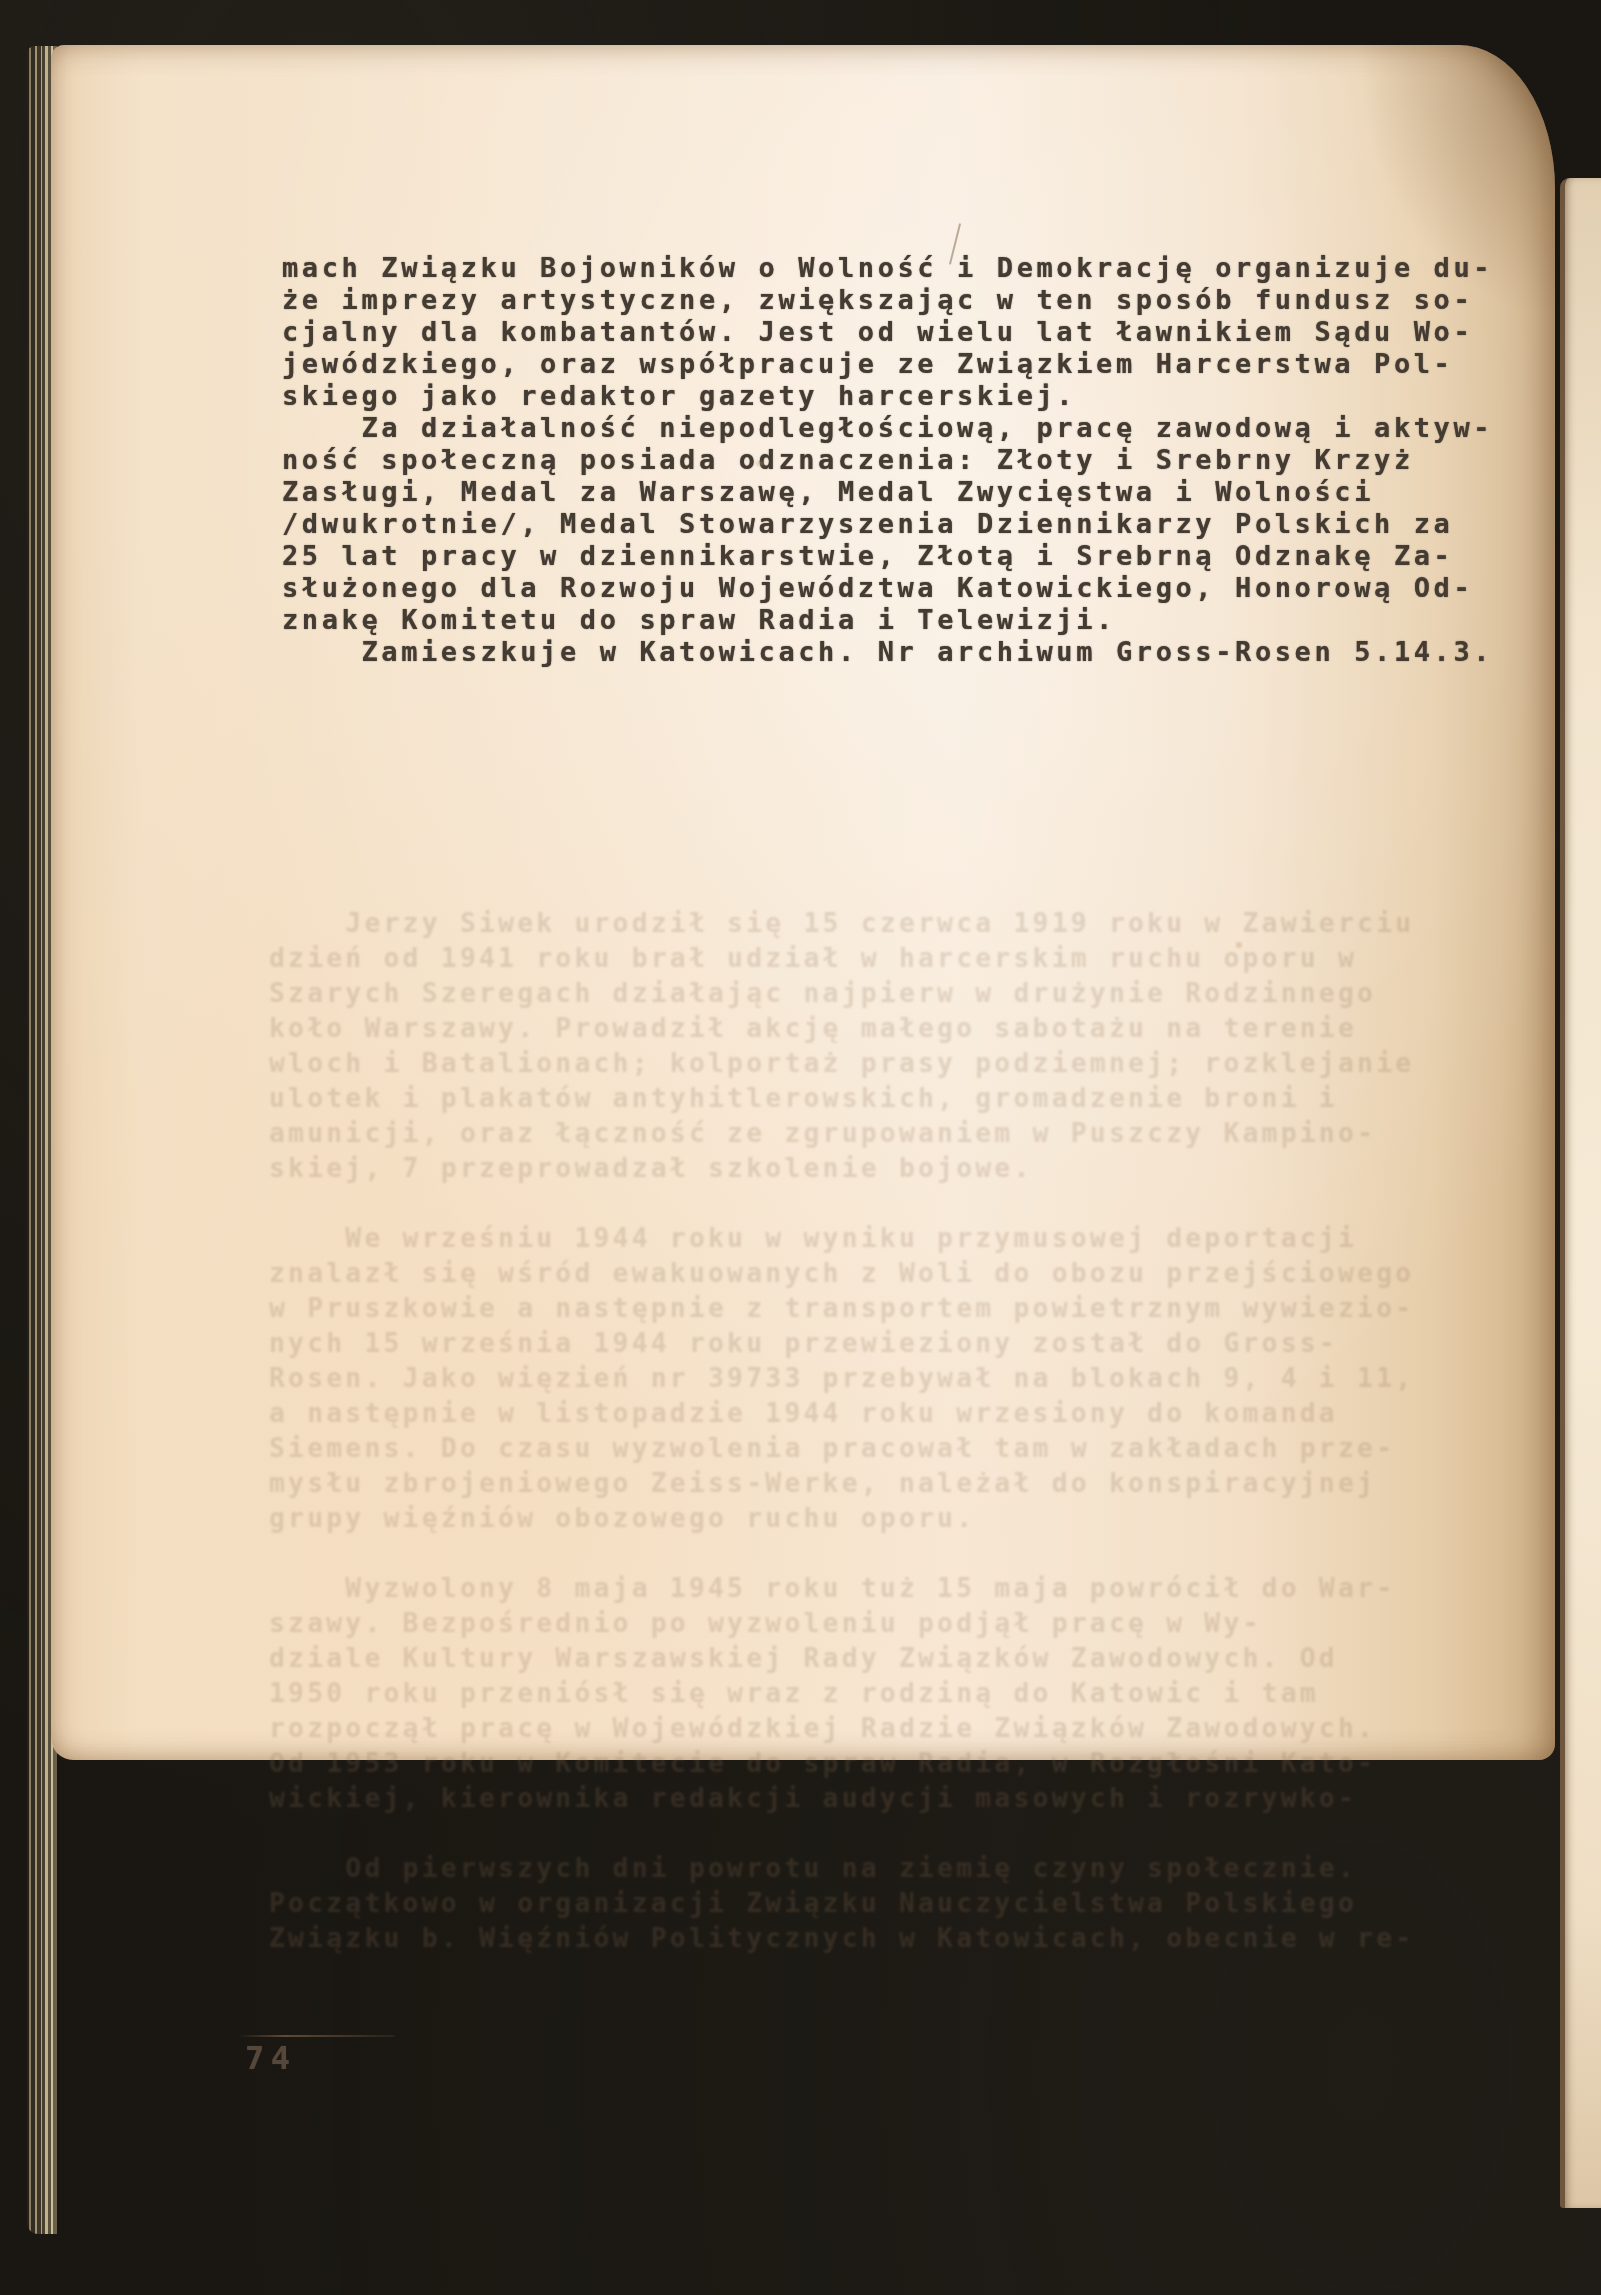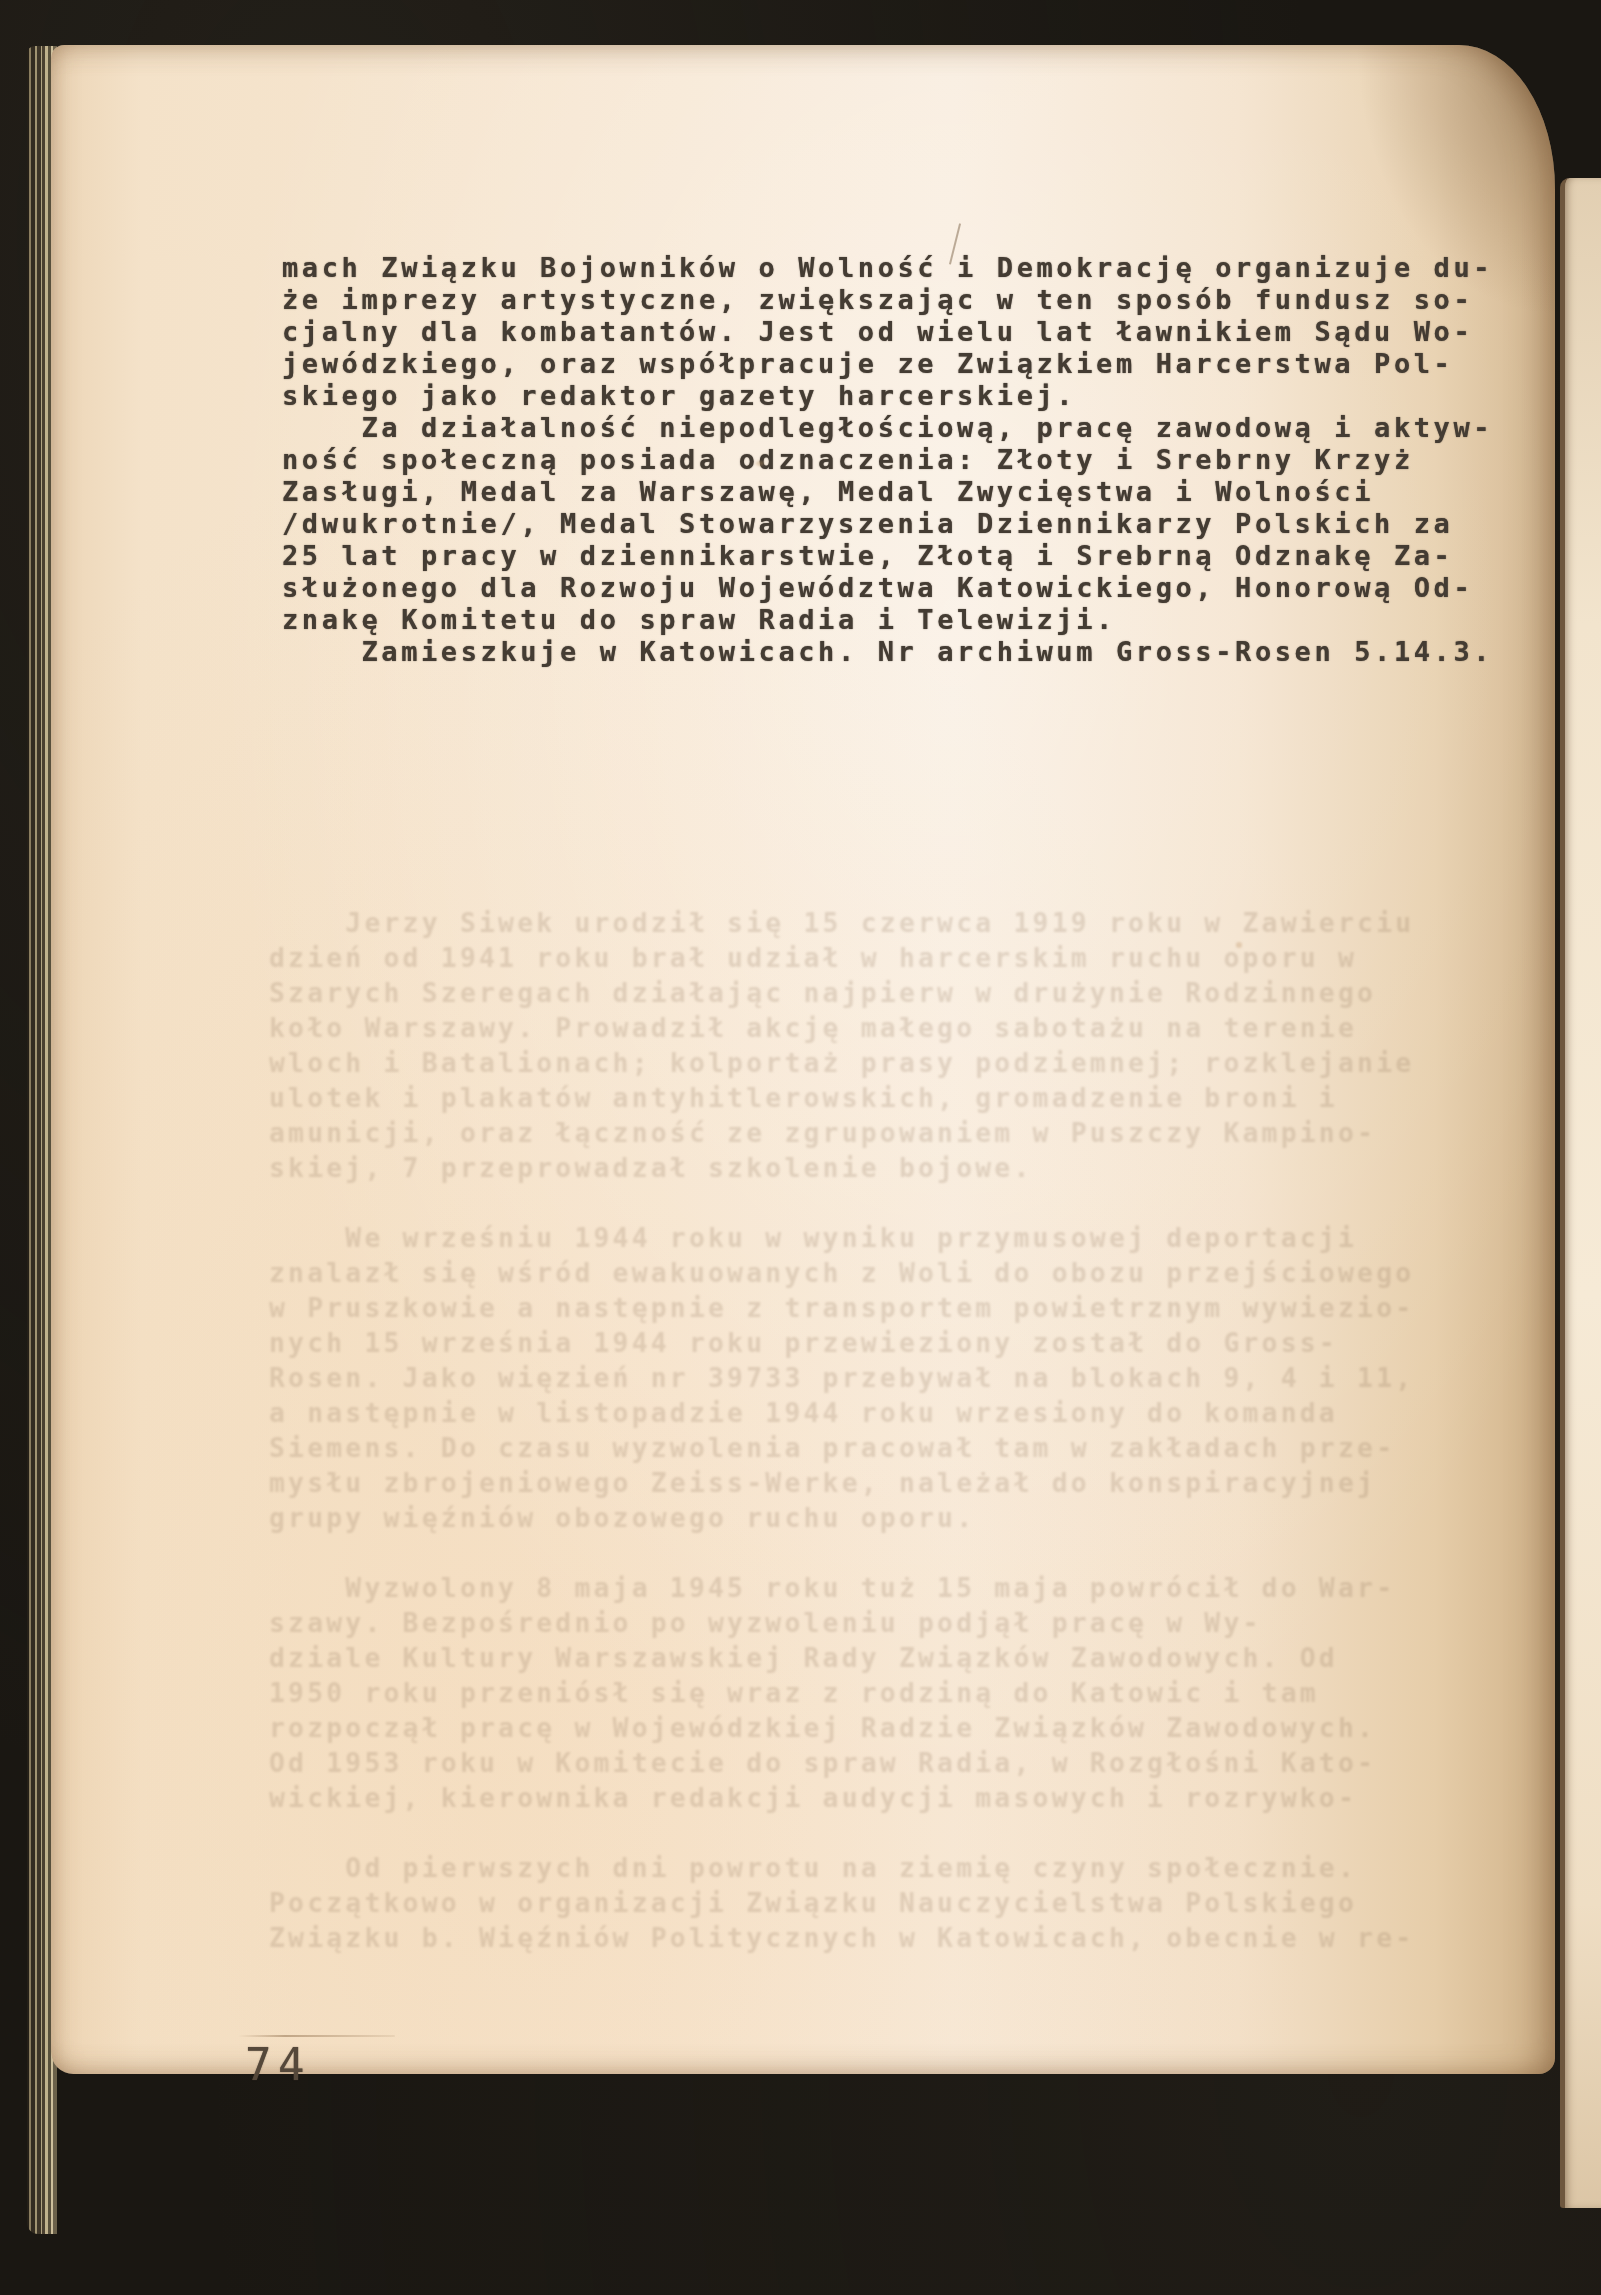--- a/index.html
+++ b/index.html
@@ -26,21 +26,21 @@
   
   .next-page-strip{
     position:absolute;left:1560px;top:178px;width:42px;height:2030px;
     background:linear-gradient(180deg,#e2cfb2 0%,#f2e4cd 22%,#f6ead6 55%,#efdec4 85%,#dcc6a6 100%);
     border-left:5.6px solid #6e573e;
     border-radius:9.6px 0 0 3.2px;
     box-shadow:inset 4.8px 0 8px -3.2px rgba(90,65,40,0.55);
   }
   
   .page{
-    position:absolute;left:51px;top:45px;width:1504px;height:2029px;
+    position:absolute;left:51px;top:45px;width:1504px;height:1715px;
     background:
       radial-gradient(ellipse at 60% 28%, rgba(255,255,255,0.38), transparent 58%),
       radial-gradient(ellipse at 30% 85%, rgba(240,200,150,0.25), transparent 55%),
       linear-gradient(90deg,#ecd5b6 0%,#f4e2c9 6%,#f7e7d3 42%,#f8ebdb 60%,#f3e0c8 79%,#e6cda9 92%,#cfb188 100%),
       #f4e2c9;
     border-radius:13px 96px 16px 22.4px / 13px 144px 16px 22.4px;
     box-shadow:
       inset -24px 0 37px -16px rgba(115,80,48,0.55),
       inset 19px 0 27px -17.6px rgba(130,95,60,0.38),
       inset 0 19px 27px -16px rgba(150,110,70,0.30),
@@ -64,21 +64,21 @@
   
   .bleed-block{
     position:absolute;left:218px;top:860px;
     font-size:26.4px;line-height:35px;font-weight:bold;
     letter-spacing:3.2px;color:#8d7258;
     opacity:0.22;filter:blur(1.3px);
     white-space:pre;
   }
   .page-number{
     position:absolute;left:194px;top:1994px;
-    font-size:44px;font-weight:normal;letter-spacing:6.4px;color:#55483a;
+    font-size:32px;font-weight:bold;letter-spacing:6.4px;color:#55483a;
     text-shadow:0 0 1.2px rgba(70,58,45,0.7);
   }
   .crease-line{
     position:absolute;left:187px;top:1990px;width:157px;height:2.4px;
     background:linear-gradient(90deg, transparent, rgba(150,118,84,0.55) 30%, rgba(150,118,84,0.12));
     border-radius:1.6px;
   }
   .stain-1{position:absolute;left:705px;top:416px;width:8px;height:4.8px;border-radius:50%;
     background:rgba(190,150,100,0.35);filter:blur(0.8px);}
   .stain-2{position:absolute;left:1185px;top:897px;width:5.6px;height:5.6px;border-radius:50%;

